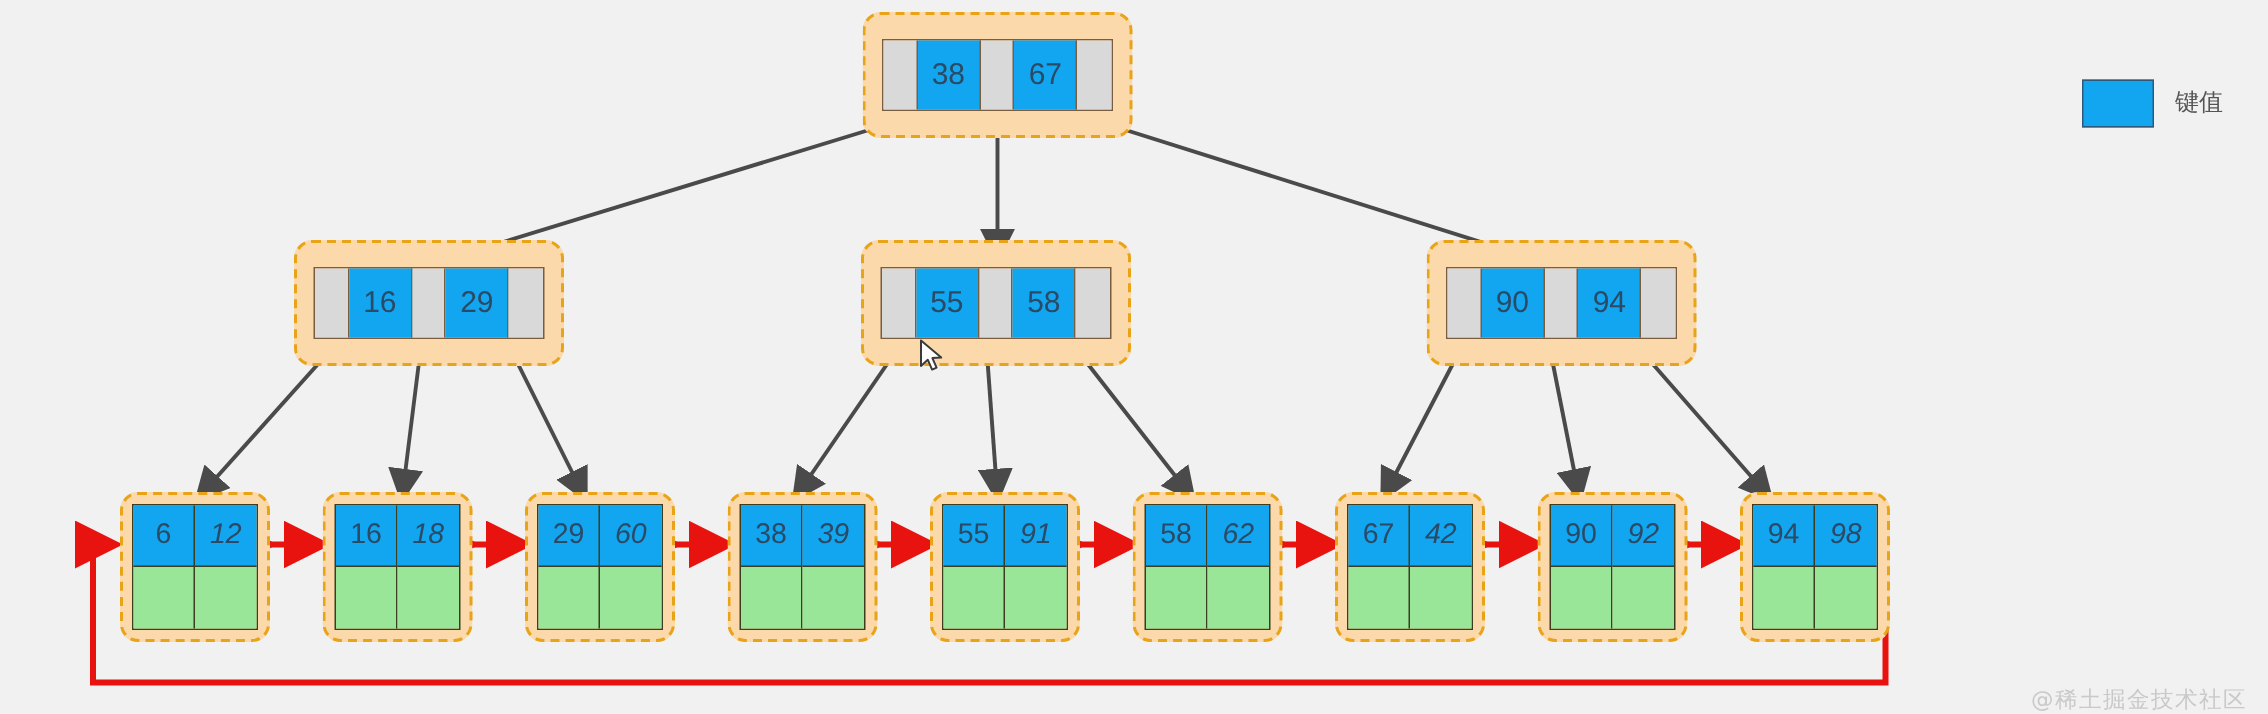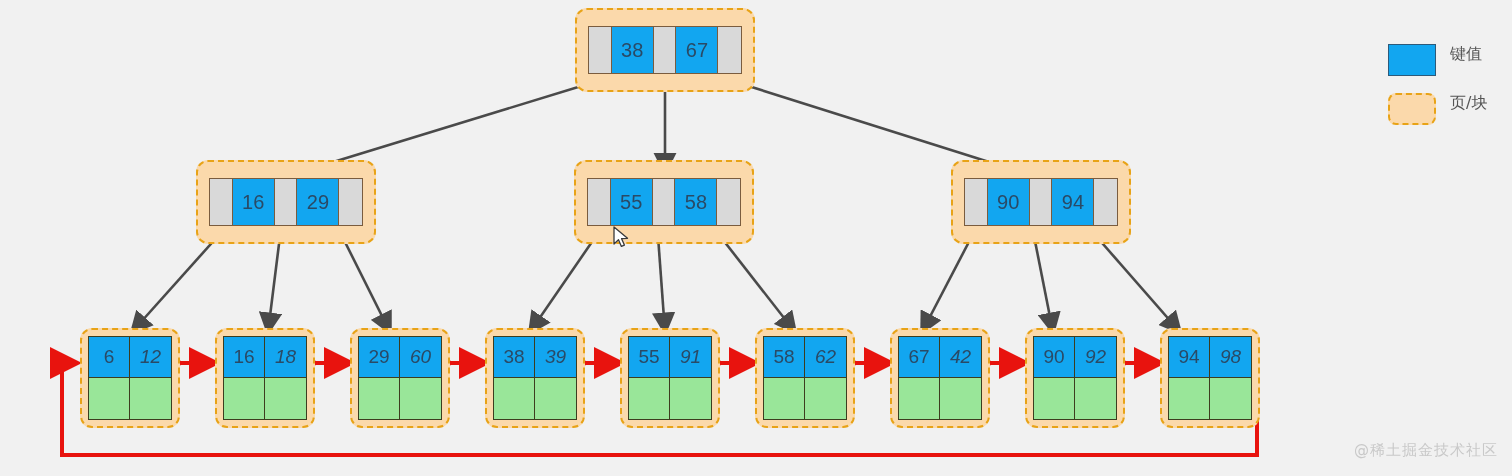--- a/index.html
+++ b/index.html
@@ -88,20 +88,21 @@
 
   
   #legend {
     position: absolute;
     left: 1388px;
     top: 44px;
     width: 124px;
   }
   .legend-row {
     display: flex;
+    align-items: center;
     height: 49px;
   }
   .sw {
     width: 48px;
     height: 32px;
     box-sizing: border-box;
     flex: none;
   }
   .sw-key  { background: #12a6f0; border: 1px solid #2d5a7a; }
   .sw-data { background: #99e699; border: 1px solid #3a6b3a; }
@@ -111,21 +112,21 @@
     margin-left: 14px;
     font-size: 16px;
     color: #555;
     font-family: "DejaVu Sans", sans-serif;
     white-space: nowrap;
   }
   
   #watermark {
     position: absolute;
     right: 14px;
-    bottom: 16px;
+    bottom: 0;
     font-size: 15px;
     color: #c9c9c9;
     font-family: "DejaVu Sans", sans-serif;
     letter-spacing: 1px;
   }
   #edges, #links {
     position: absolute;
     left: 0; top: 0;
     width: 1512px; height: 476px;
     pointer-events: none;
@@ -293,24 +294,20 @@
     <div class="k last">98</div>
     <div class="d"></div>
     <div class="d last"></div>
   </div>
 
   <div id="legend">
     <div class="legend-row">
       <div class="sw sw-key"></div>
       <div class="legend-label">键值</div>
     </div>
-    <div class="legend-row">
-      <div class="sw sw-page"></div>
-      <div class="legend-label">页/块</div>
-    </div>
   </div>
 
   <div id="watermark">@稀土掘金技术社区</div>
 
   <svg id="cursor" width="18" height="24" style="left:613px; top:226px;">
     <path d="M1,1 L1,18 L5.5,13.8 L8.4,20.4 L11.4,19.1 L8.6,12.7 L14.5,12.3 z" fill="#ffffff" stroke="#3a3a3a" stroke-width="1.3" stroke-linejoin="round"></path>
   </svg>
 
 </div>
 

